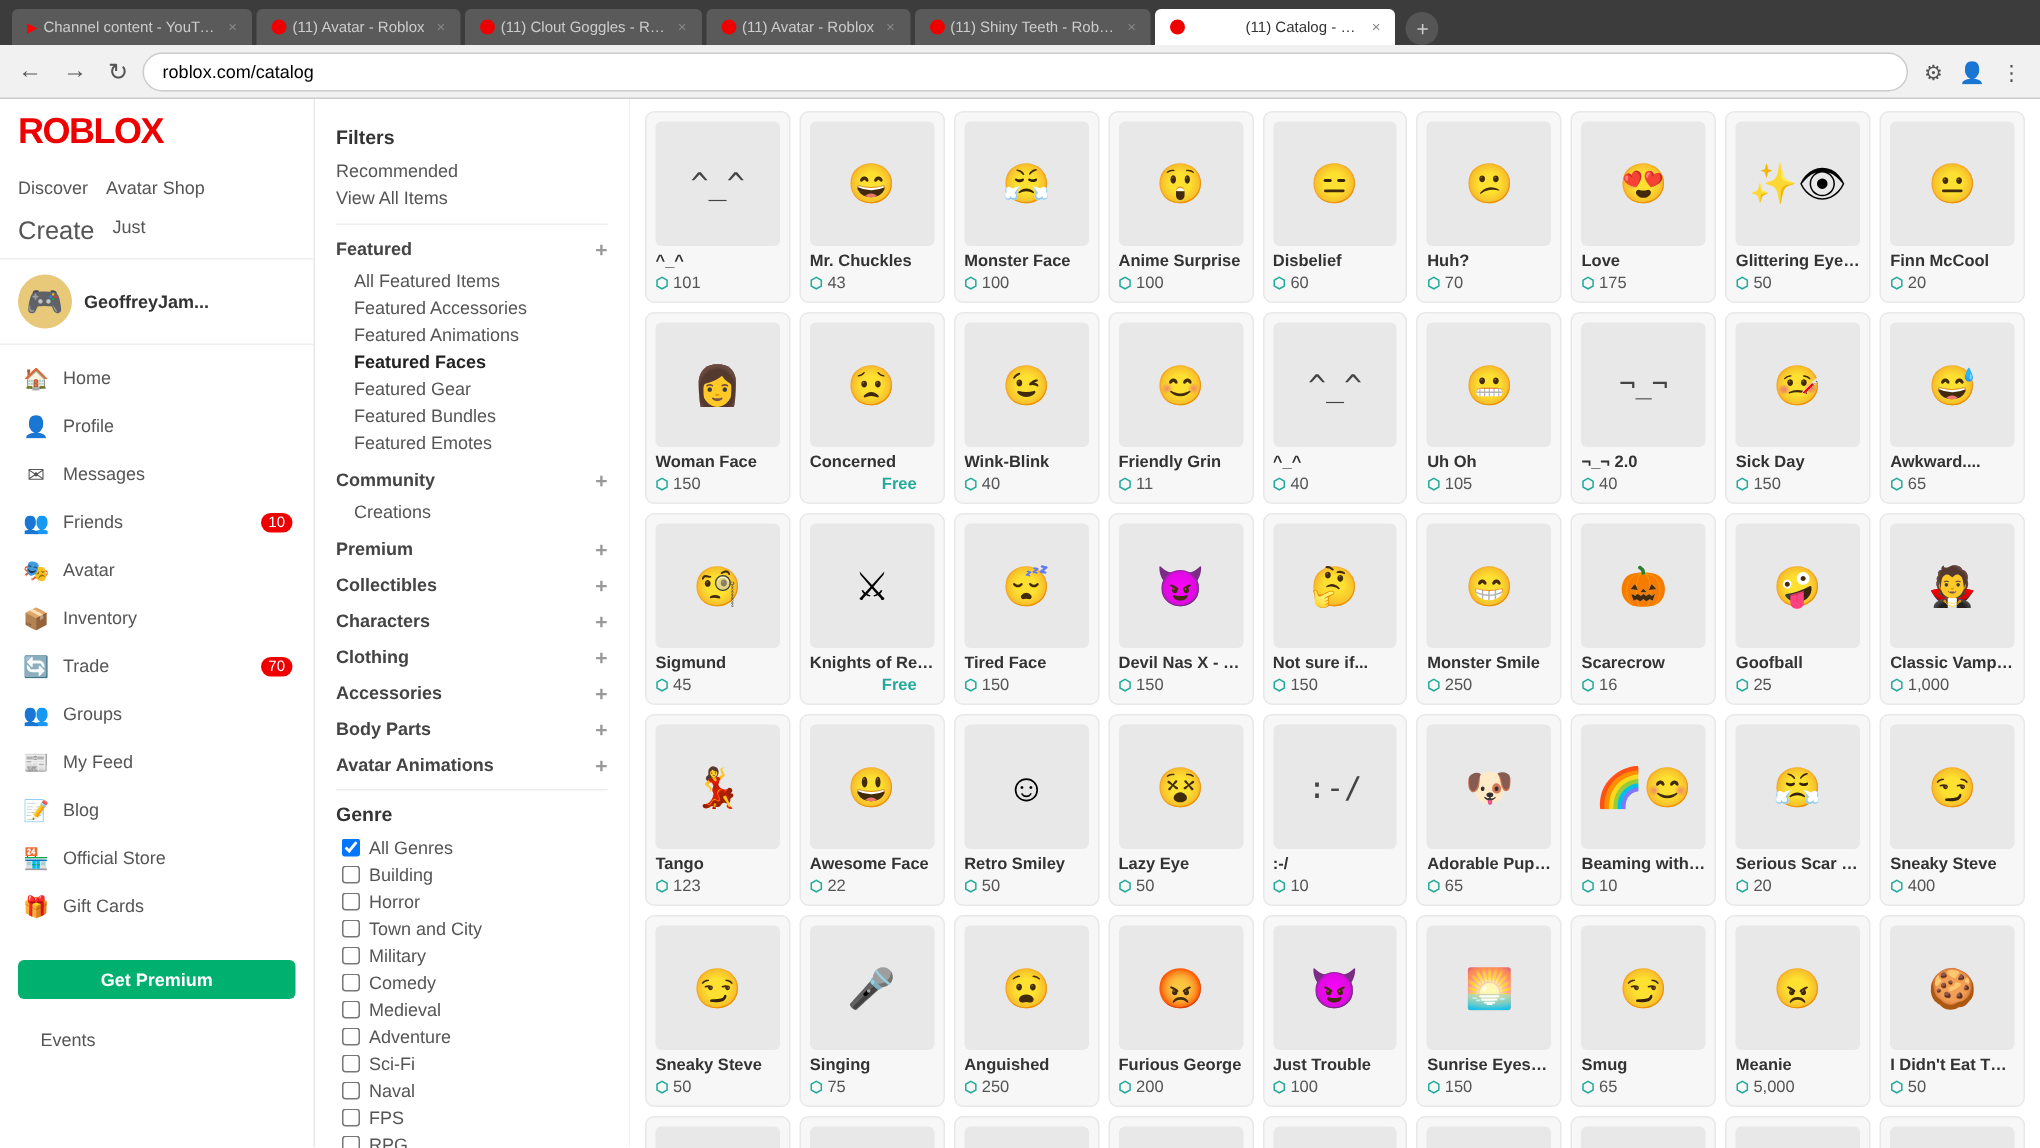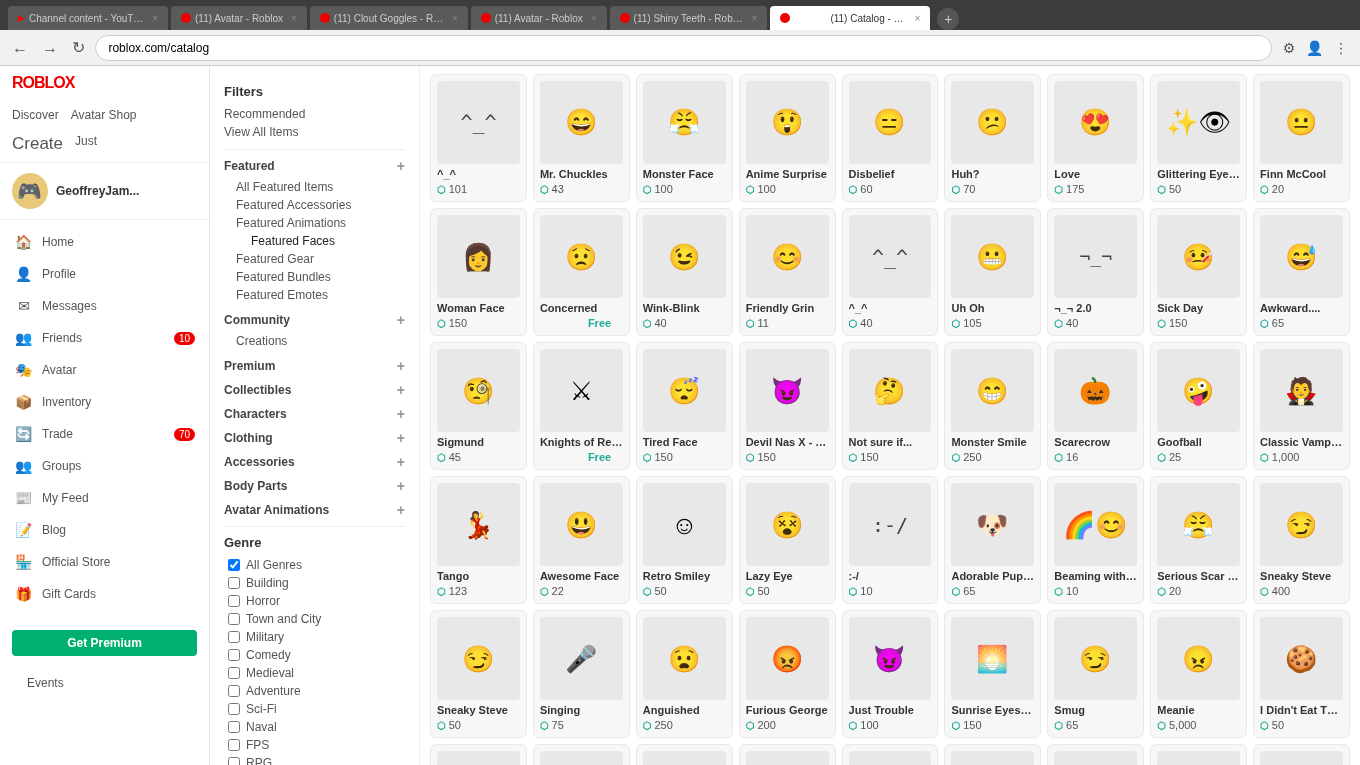--- a/index.html
+++ b/index.html
@@ -37,21 +37,21 @@
     
     .filter-sidebar { width: 210px; background: #fff; border-right: 1px solid #eee; overflow-y: auto; padding: 10px 14px; flex-shrink: 0; }
     .filter-sidebar::-webkit-scrollbar { width: 4px; }
     .filter-sidebar::-webkit-scrollbar-thumb { background: #ccc; }
     .filter-section-title { font-size: 13px; font-weight: 700; color: #333; margin: 8px 0 6px; }
     .filter-link { display: block; color: #555; font-size: 12px; padding: 2px 0; cursor: pointer; }
     .filter-group-title { font-size: 12px; font-weight: 600; color: #444; margin: 8px 0 4px; display: flex; align-items: center; justify-content: space-between; }
     .filter-group-title .plus { color: #999; font-size: 14px; cursor: pointer; }
     .filter-subsection { margin-left: 4px; }
     .filter-sub-link { display: block; color: #555; font-size: 12px; padding: 2px 0 2px 8px; cursor: pointer; }
-    .filter-sub-link.bold { font-weight: 400; color: #222; margin-left: 15px; }
+    .filter-sub-link.bold { font-weight: 700; color: #222; }
     .filter-divider { border: none; border-top: 1px solid #eee; margin: 8px 0; }
     .checkbox-item { display: flex; align-items: center; gap: 6px; padding: 2px 0; cursor: pointer; font-size: 12px; color: #555; }
     .checkbox-item input[type="checkbox"] { width: 12px; height: 12px; }
     .premium-btn { background: #00b06f; color: #fff; border: none; border-radius: 4px; padding: 6px 12px; font-size: 12px; cursor: pointer; width: 100%; margin: 6px 0; font-weight: 600; }
 
     
     .catalog-grid-area { flex: 1; overflow-y: auto; padding: 8px 10px; }
     .catalog-grid-area::-webkit-scrollbar { width: 6px; }
     .catalog-grid-area::-webkit-scrollbar-thumb { background: #ccc; border-radius: 3px; }
     .catalog-grid { display: grid; grid-template-columns: repeat(auto-fill, minmax(88px, 1fr)); gap: 6px; }
@@ -118,21 +118,21 @@
     <div class="toolbar-icon">⋮</div>
   </div>
 </div>
 
 <div class="app">
 
   <div class="left-sidebar">
 
     <div style="padding: 8px 12px; border-bottom: 1px solid #eee; background: #fff;">
       <div style="display:flex; align-items:center; gap: 16px; flex-wrap:wrap;">
-        <span style="font-size:16px; font-weight:900; color:#e00; letter-spacing:-1px;">ROBLOX</span>
+        <span style="font-size:24px; font-weight:900; color:#e00; letter-spacing:-1px;">ROBLOX</span>
         <div style="display:flex; gap:12px; flex-wrap:wrap;">
           <span style="font-size:12px; color:#555; cursor:pointer;">Discover</span>
           <span style="font-size:12px; color:#555; cursor:pointer;">Avatar Shop</span>
           <span style="font-size:17px; color:#555; cursor:pointer;">Create</span>
           <span style="font-size:12px; color:#555; cursor:pointer;">Just</span>
         </div>
       </div>
     </div>
 
     <div class="profile-section">

